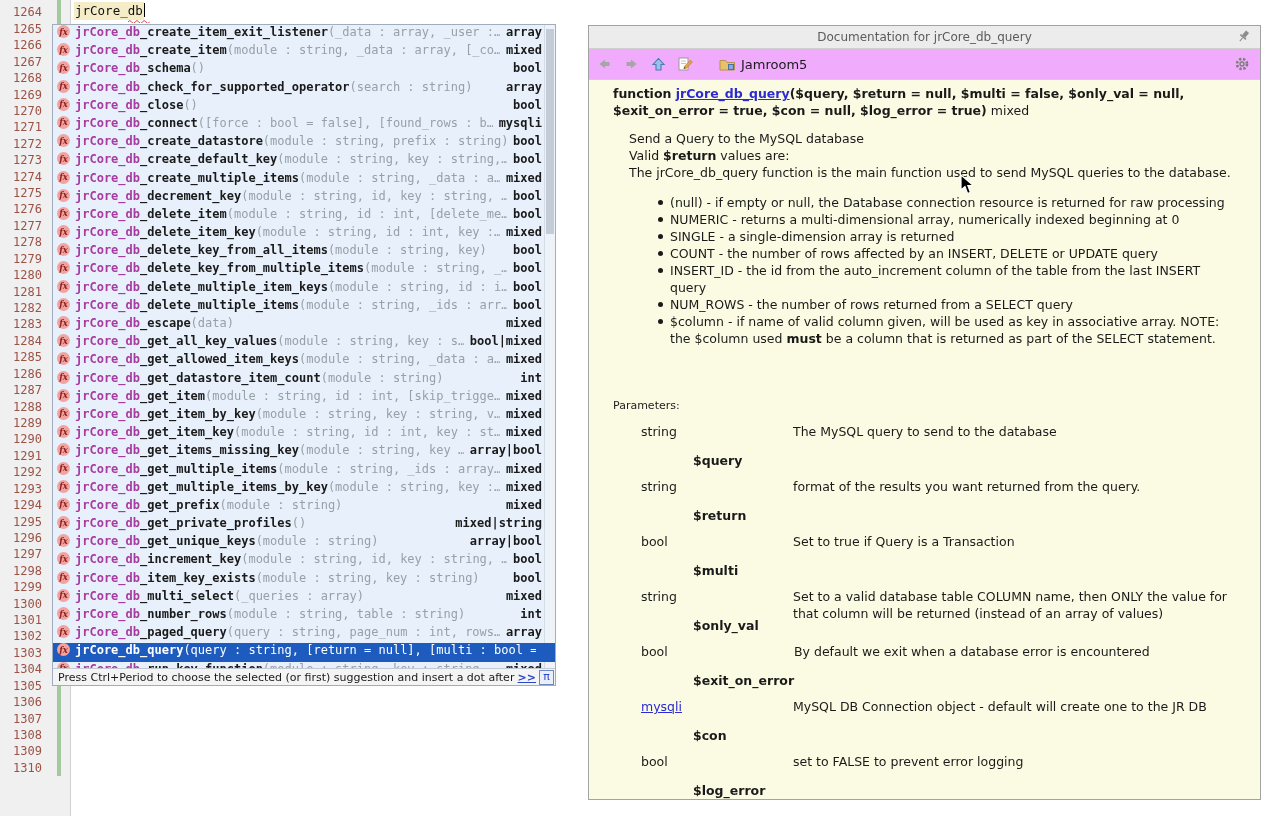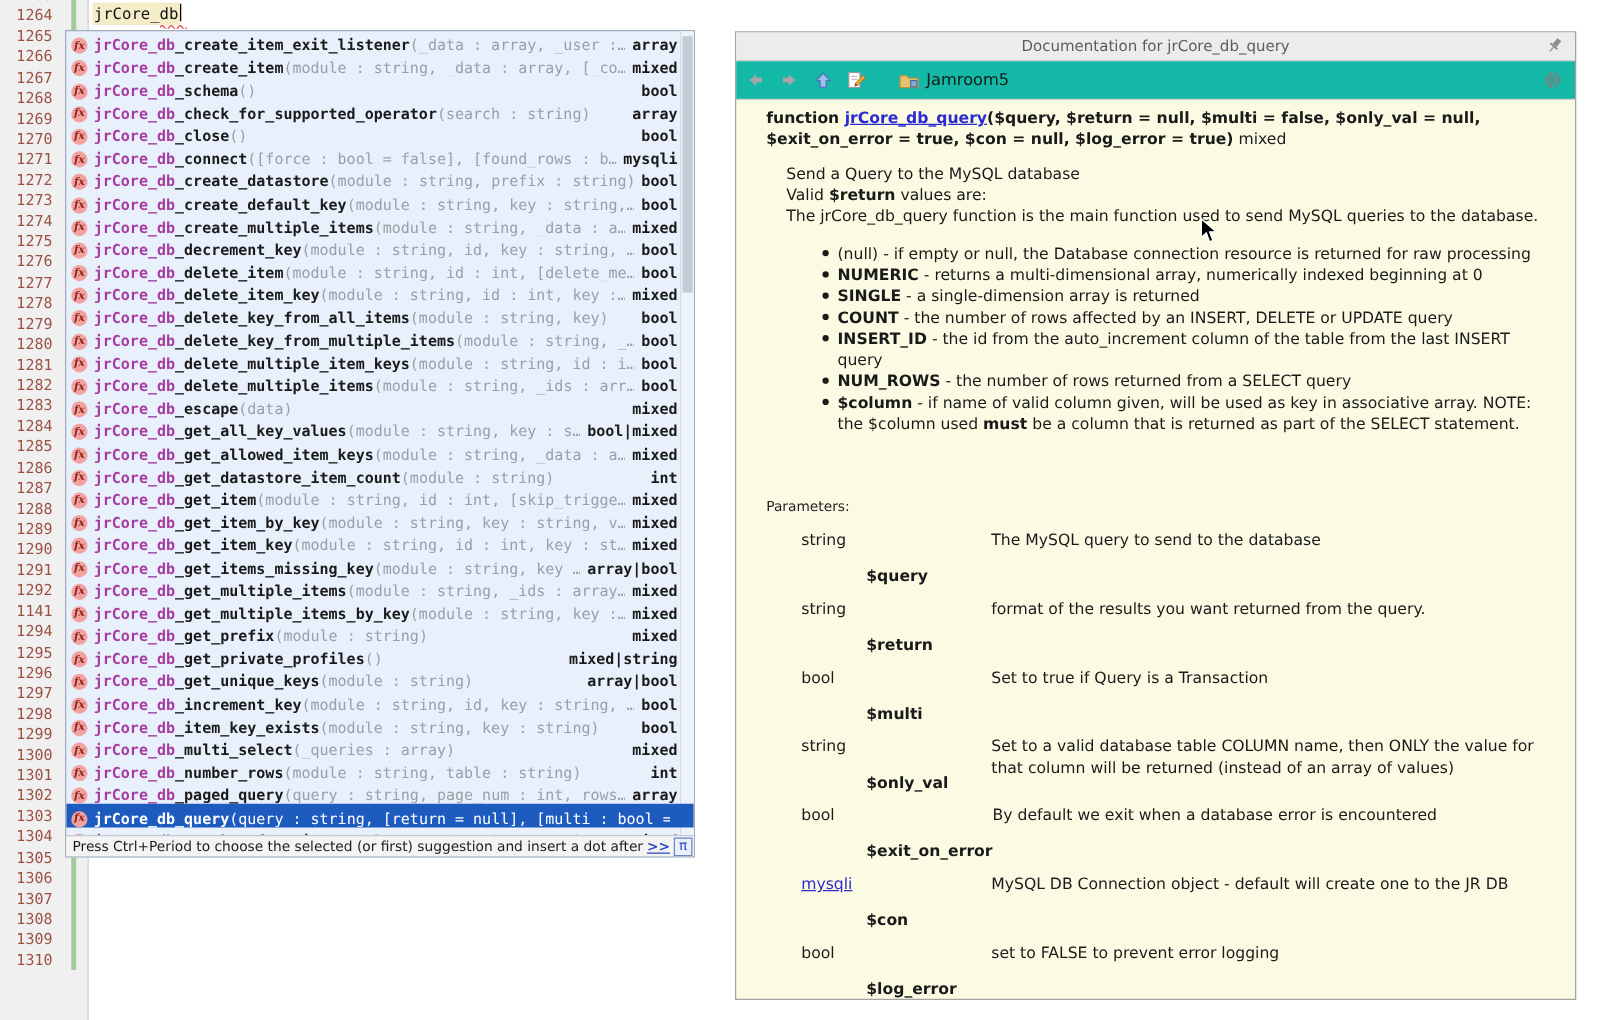--- a/index.html
+++ b/index.html
@@ -20,21 +20,21 @@
   #squiggle{position:absolute;left:54px;top:16px;}
 
   
   #popup{position:absolute;left:52px;top:24px;width:504px;height:662px;background:var(--popup-bg);
          border:1px solid #9fadbd;box-sizing:border-box;z-index:10;
          font-family:"DejaVu Sans Mono",monospace;font-size:12px;}
   #popup-scrollbar{position:absolute;right:0;top:0;width:10px;height:643px;background:#eef3f9;
          border-left:1px solid #d3dce6;}
   #popup-scroll-thumb{position:absolute;left:1px;top:4px;width:8px;height:205px;background:#c2cbd6;}
   #popup-rows{position:absolute;left:0;top:0;width:100%;height:645px;overflow:hidden;}
-  .c-row{display:flex;align-items:flex-end;height:18.2px;white-space:nowrap;}
+  .c-row{display:flex;align-items:flex-start;height:18.2px;white-space:nowrap;}
   .c-row.selected{background:var(--sel);}
   .c-row.selected .c-prefix,.c-row.selected .c-rest,
   .c-row.selected .c-params,.c-row.selected .c-type{color:#fff;}
   .fx-icon{flex:0 0 auto;width:13px;height:13px;margin:0 5px 0 4px;border-radius:50%;
          background:#f2a3a0;color:#8c2320;font-size:8.5px;font-style:italic;font-weight:bold;
          display:flex;align-items:center;justify-content:center;
          font-family:"DejaVu Serif",serif;}
   .c-name{flex:0 0 auto;}
   .c-prefix{color:var(--purple);font-weight:bold;}
   .c-rest{color:#1a1a1a;font-weight:bold;}
@@ -48,38 +48,38 @@
   #hint-pi{flex:0 0 auto;width:13px;height:13px;margin-right:1px;border:1px solid #6d86c4;
          background:#eaf0fb;color:#2b46c8;font-size:11px;line-height:12px;text-align:center;}
 
   
   #doc{position:absolute;left:588px;top:25px;width:673px;height:775px;box-sizing:border-box;
        border:1px solid #a3a3a3;background:var(--doc-bg);z-index:5;}
   #doc-titlebar{height:22px;background:#ececec;border-bottom:1px solid #cfcfcf;
        display:flex;align-items:center;position:relative;}
   #doc-title{flex:1;text-align:center;font-size:12px;color:#5c5c5c;}
   #doc-pin{position:absolute;right:8px;top:3px;}
-  #doc-toolbar{height:30px;background:#14b8a6;border-bottom:1px solid #cfcfcf;
+  #doc-toolbar{height:30px;background:#f0abfc;border-bottom:1px solid #cfcfcf;
        display:flex;align-items:center;position:relative;}
   .tb-btn{width:24px;height:24px;margin-left:3px;display:flex;align-items:center;justify-content:center;}
   #doc-location{display:flex;align-items:center;margin-left:22px;font-size:13px;color:#1a1a1a;}
   #doc-location svg{margin-right:5px;}
   #doc-gear{position:absolute;right:10px;top:7px;}
   #doc-body{position:absolute;left:0;top:53px;right:0;bottom:0;overflow:hidden;
        padding:4px 24px;font-size:12.5px;color:#1a1a1a;line-height:17px;}
   #doc-sig{font-weight:bold;margin:2px 2px 0 0;}
   #doc-sig .fn-link{color:var(--link);text-decoration:underline;}
   #doc-sig .ret{font-weight:normal;}
   #doc-desc{margin:11px 0 0 16px;}
   #doc-valid{margin-left:16px;}
   #doc-bullets{margin:13px 0 0 45px;}
   .bullet{display:flex;}
   .dot{flex:0 0 auto;width:5px;height:5px;border-radius:50%;background:#1a1a1a;margin:6px 7px 0 0;}
   .btext{max-width:560px;}
-  .bterm{font-weight:bold;}
+  .bterm{font-weight:normal;}
   .bterm.plain{font-weight:normal;}
   .sec-label{margin-top:50px;font-size:11px;color:#222;}
   #doc-params{margin:9px 0 0 28px;}
   .prow{display:flex;margin-bottom:9px;line-height:17px;}
   .ptype{flex:0 0 52px;}
   .ptype.link{color:var(--link);text-decoration:underline;}
   .pname{flex:0 0 100px;font-weight:bold;margin-top:29px;}
   .pdesc{flex:1 1 auto;max-width:465px;}
   #returns-label{margin-top:26px;font-size:11px;color:#222;}
   #returns-text{margin:6px 0 0 24px;}
@@ -118,21 +118,21 @@
         <div class="ln">1283</div>
         <div class="ln">1284</div>
         <div class="ln">1285</div>
         <div class="ln">1286</div>
         <div class="ln">1287</div>
         <div class="ln">1288</div>
         <div class="ln">1289</div>
         <div class="ln">1290</div>
         <div class="ln">1291</div>
         <div class="ln">1292</div>
-        <div class="ln">1141</div>
+        <div class="ln">1293</div>
         <div class="ln">1294</div>
         <div class="ln">1295</div>
         <div class="ln">1296</div>
         <div class="ln">1297</div>
         <div class="ln">1298</div>
         <div class="ln">1299</div>
         <div class="ln">1300</div>
         <div class="ln">1301</div>
         <div class="ln">1302</div>
         <div class="ln">1303</div>

